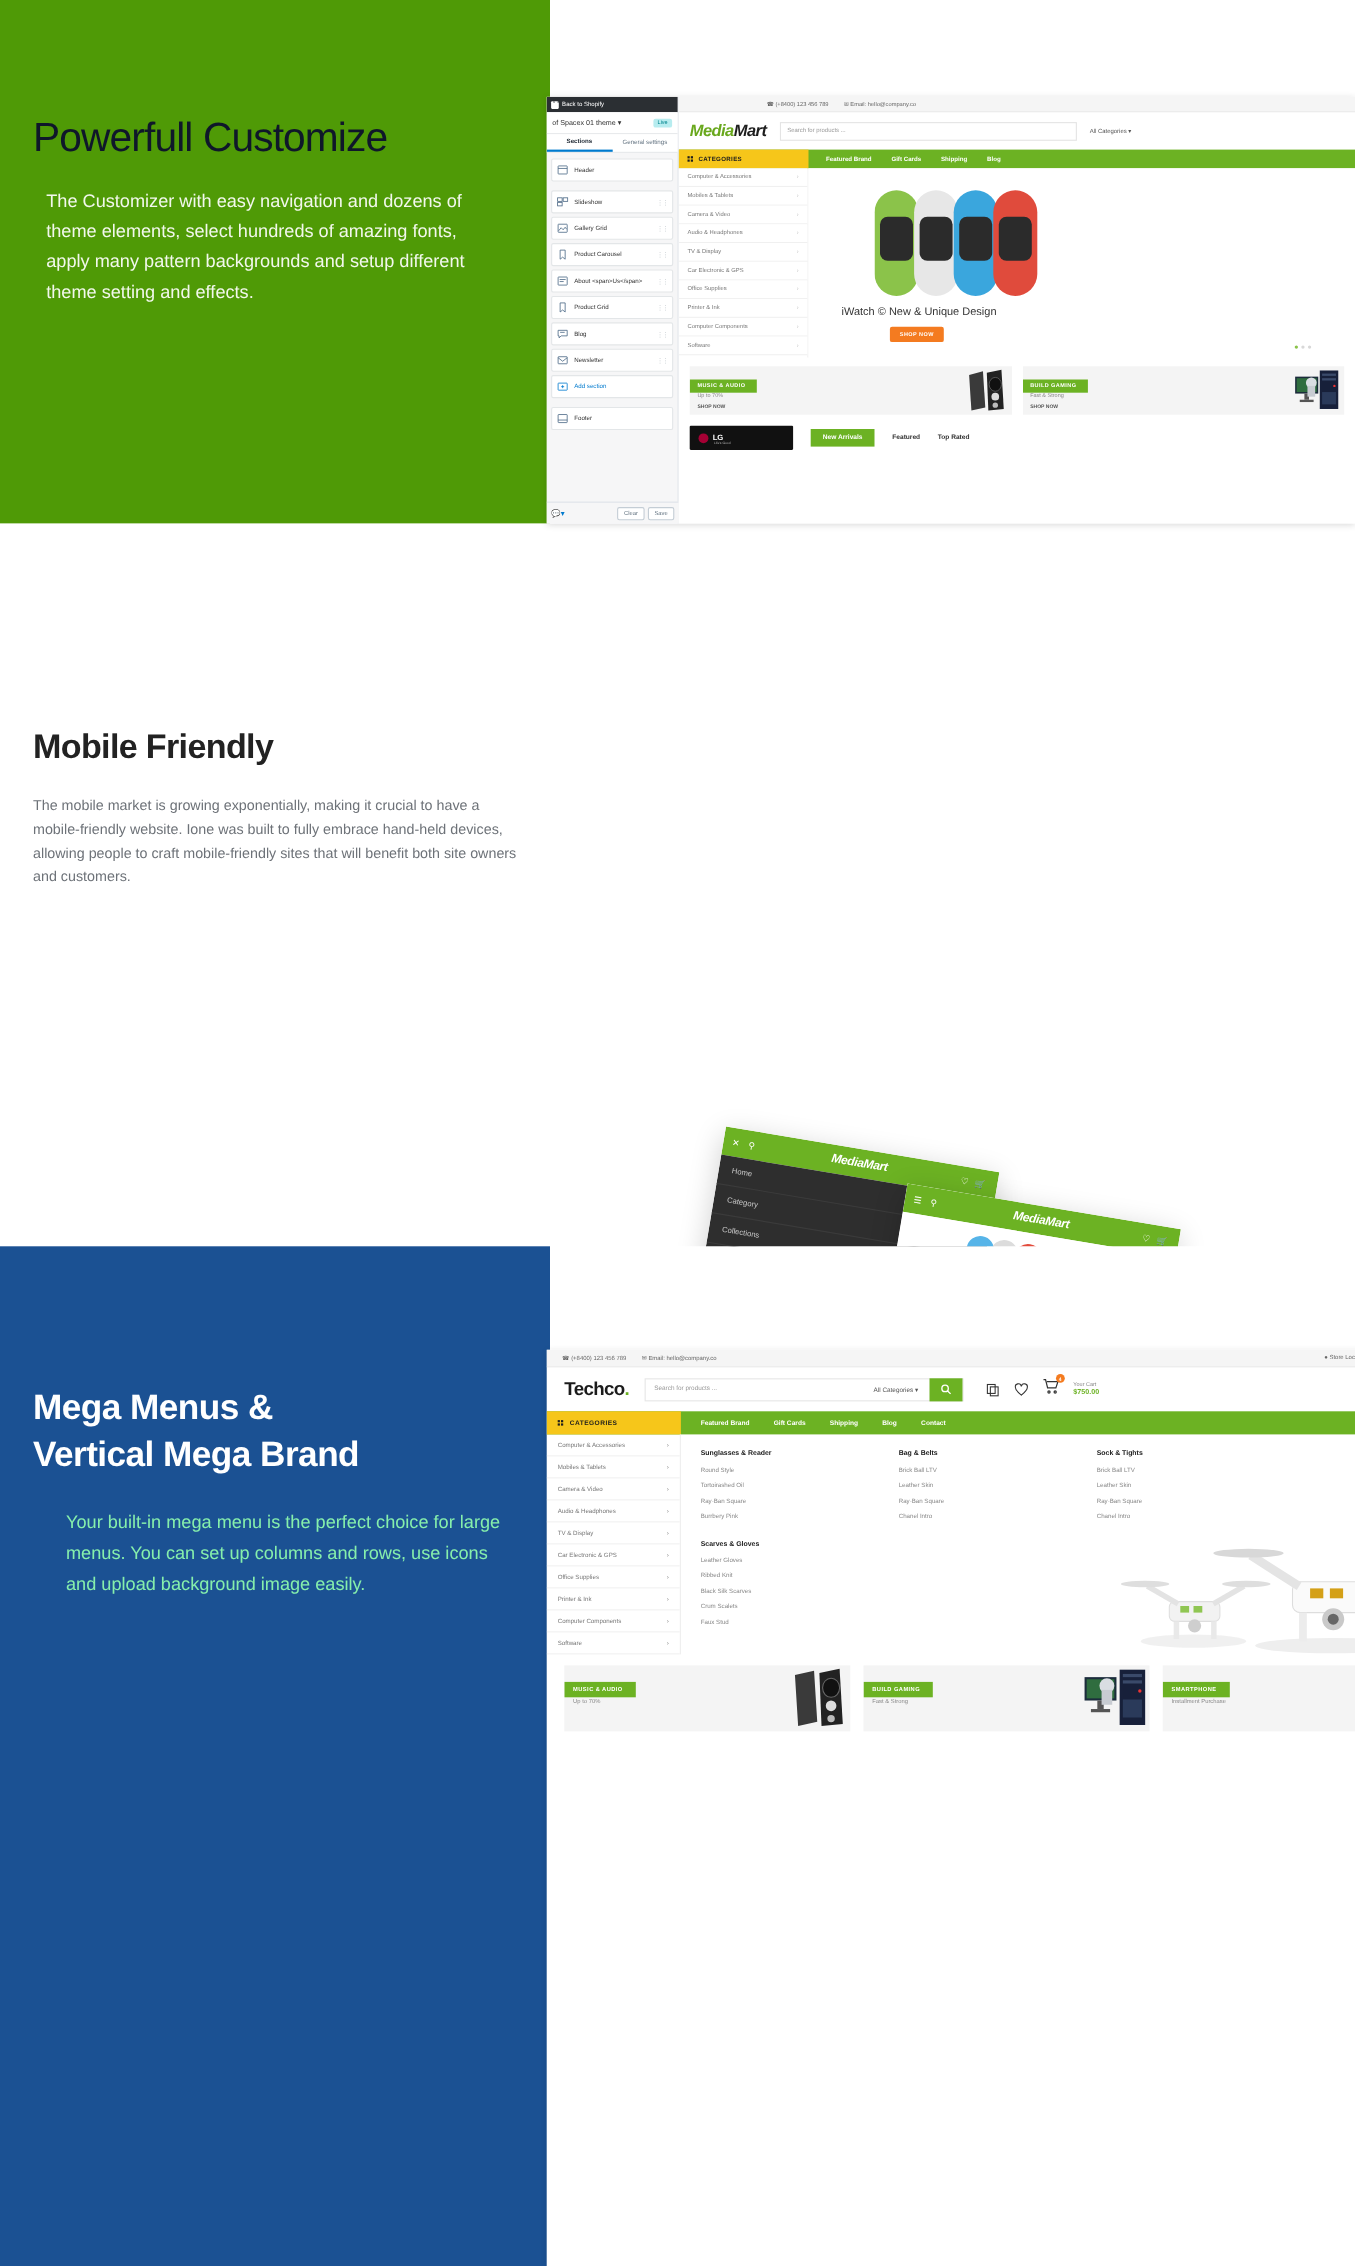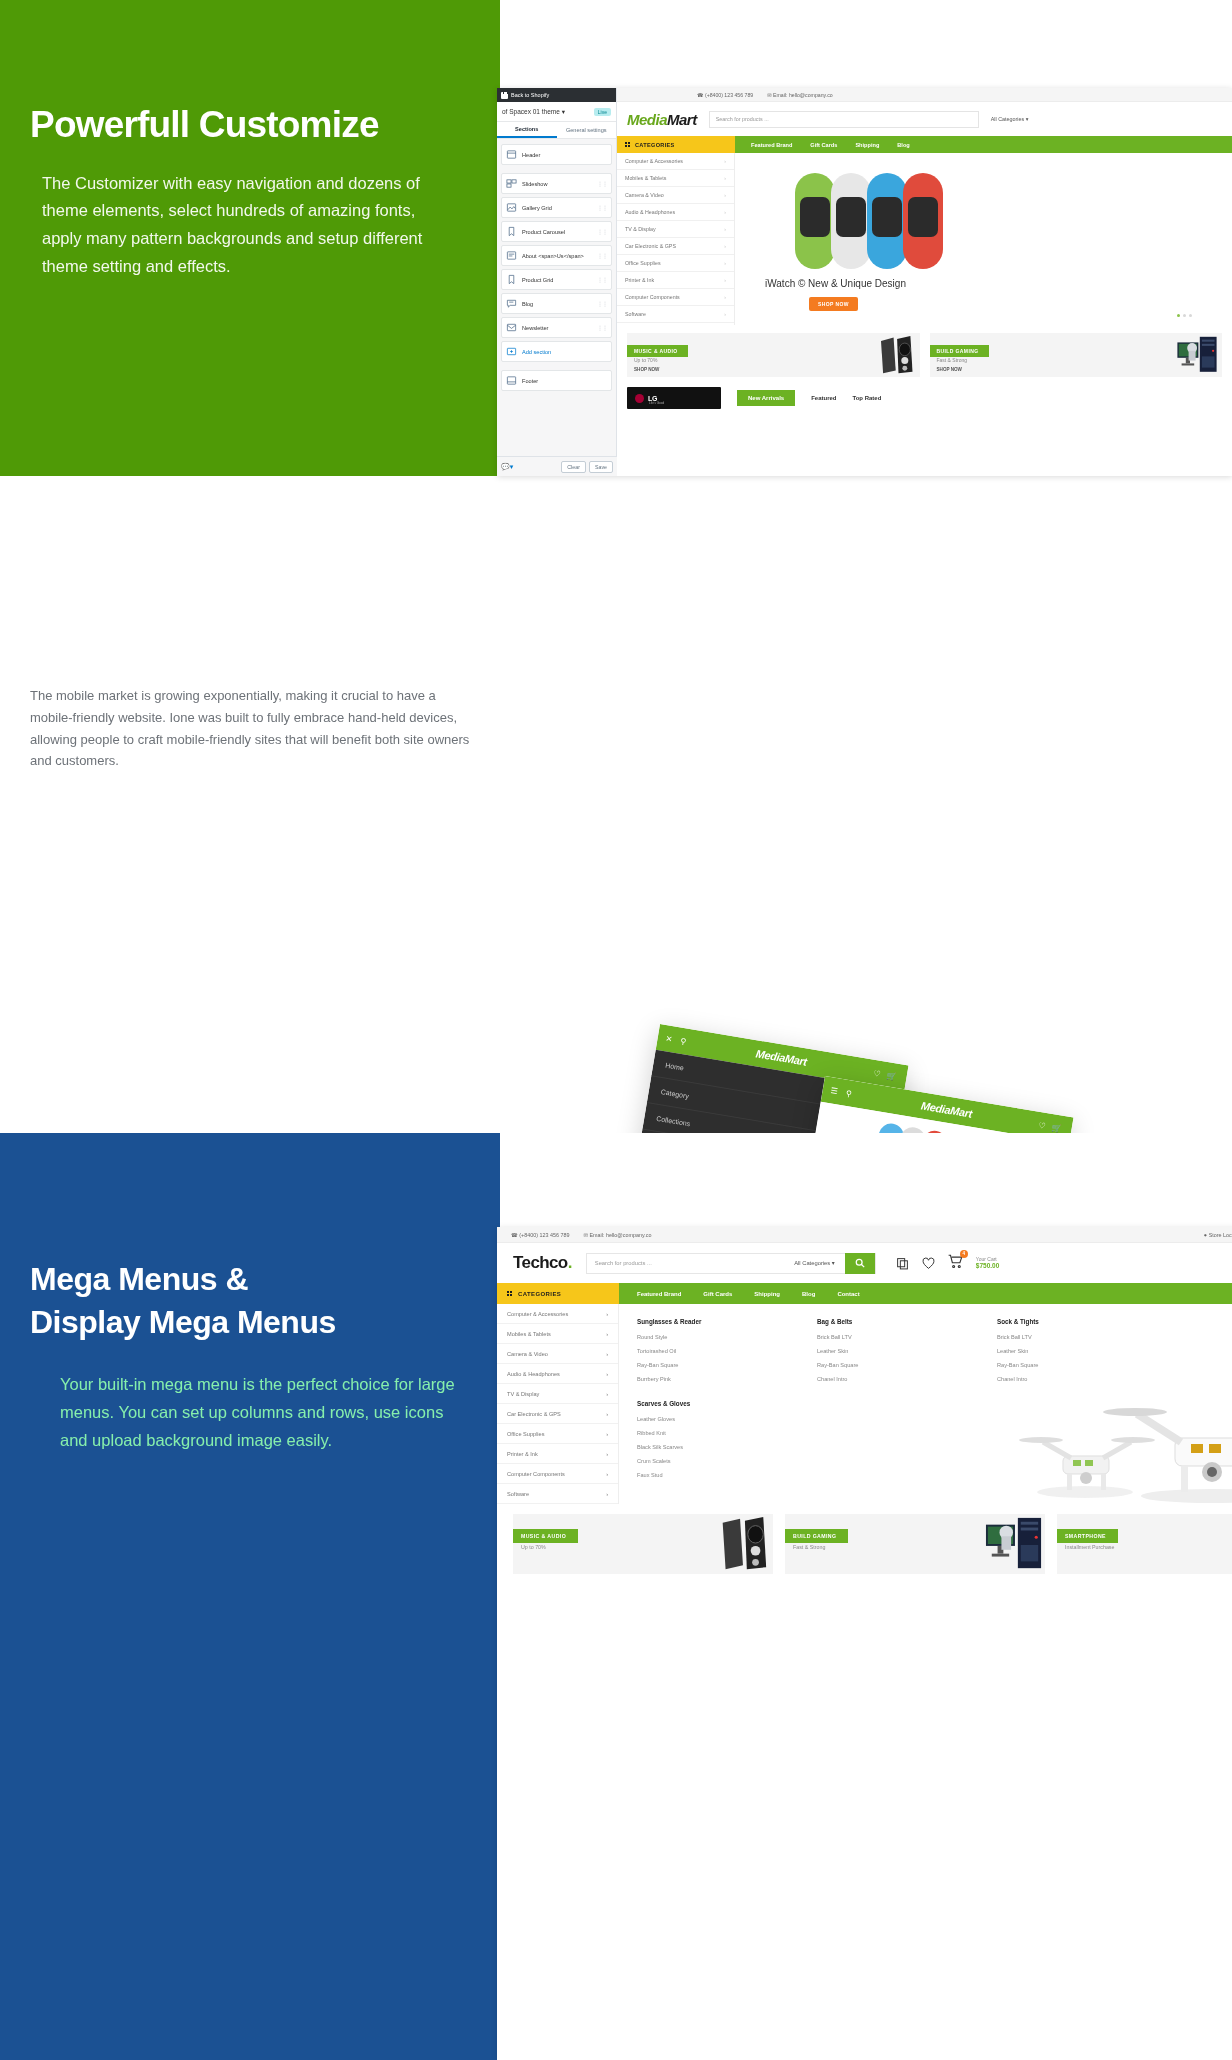--- a/index.html
+++ b/index.html
@@ -14,21 +14,21 @@
   }
 
   
   .sec1 {
     position: absolute; left: 0; top: 0;
     width: 500px; height: 476px;
     background: #4f9a06;
   }
   .sec1-inner { padding: 105px 40px 0 30px; }
   .h1-title {
-    font-size: 37px; font-weight: bold; color: #ffffff;
+    font-size: 37px; font-weight: normal; color: #0f172a;
     letter-spacing: -0.8px; line-height: 1.1;
   }
   .h1-body {
     margin-top: 24px; font-size: 16.5px; line-height: 1.68;
     color: #f2f8ec; max-width: 410px; margin-left: 12px;
   }
 
   
   .sec2 {
     position: absolute; left: 0; top: 476px;
@@ -284,20 +284,21 @@
 
 <div class="sec1">
   <div class="sec1-inner">
     <div class="h1-title">Powerfull Customize</div>
     <div class="h1-body">The Customizer with easy navigation and dozens of theme elements, select hundreds of amazing fonts, apply many pattern backgrounds and setup different theme setting and effects.</div>
   </div>
 </div>
 
 <div class="sec2">
   <div class="sec2-text">
+    <div class="h2-title">Mobile Friendly</div>
     <div class="h2-body">The mobile market is growing exponentially, making it crucial to have a mobile-friendly website. Ione was built to fully embrace hand-held devices, allowing people to craft mobile-friendly sites that will benefit both site owners and customers.</div>
   </div>
 
   <div class="mob-wrap">
 
     <div class="mob" id="mobA">
       <div class="mob-head">
         <span class="mob-ico-l">✕ ⚲</span>
         <span class="mob-logo">MediaMart</span>
         <span class="mob-ico-r">♡ 🛒</span>
@@ -342,21 +343,21 @@
 
     </div>
 
   </div>
 </div>
 
 <div class="sec3">
   <div class="sec3-inner">
     <div class="h3-title">
       <div>Mega Menus &amp;</div>
-      <div>Display Mega Menus</div>
+      <div>Vertical Mega Brand</div>
     </div>
     <div class="h3-body">Your built-in mega menu is the perfect choice for large menus. You can set up columns and rows, use icons and upload background image easily.</div>
   </div>
 </div>
 
 <div class="customizer">
 
   <div class="cz-left">
     <div class="cz-topbar">
       <span class="cz-bag"></span>

